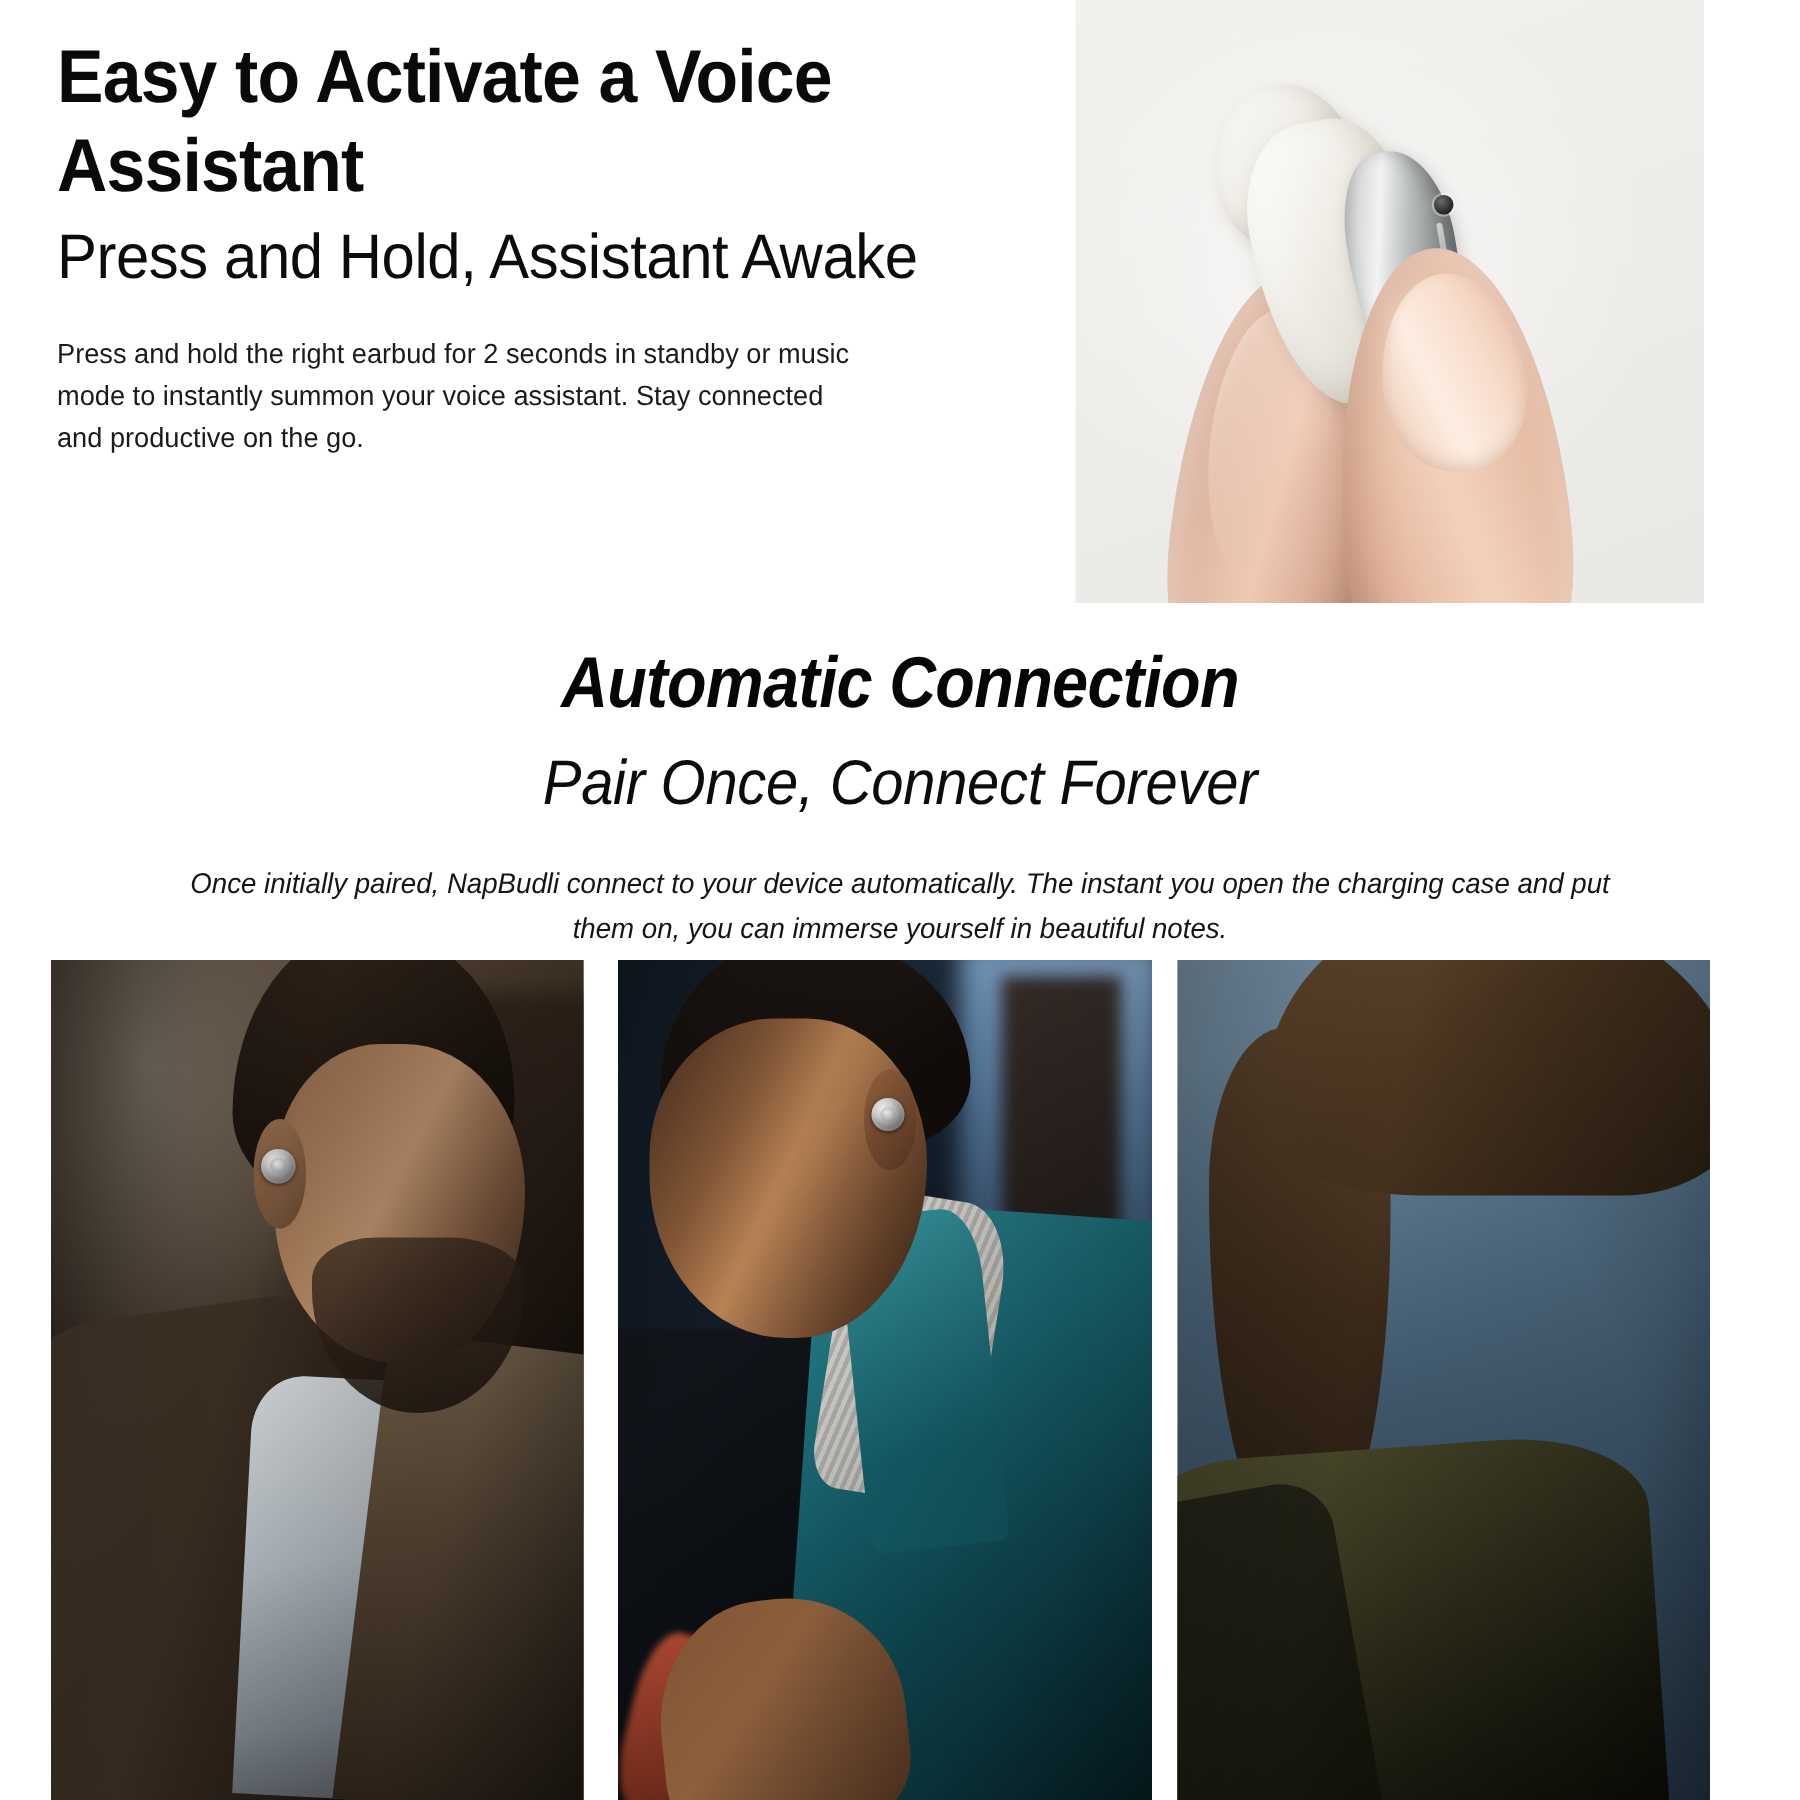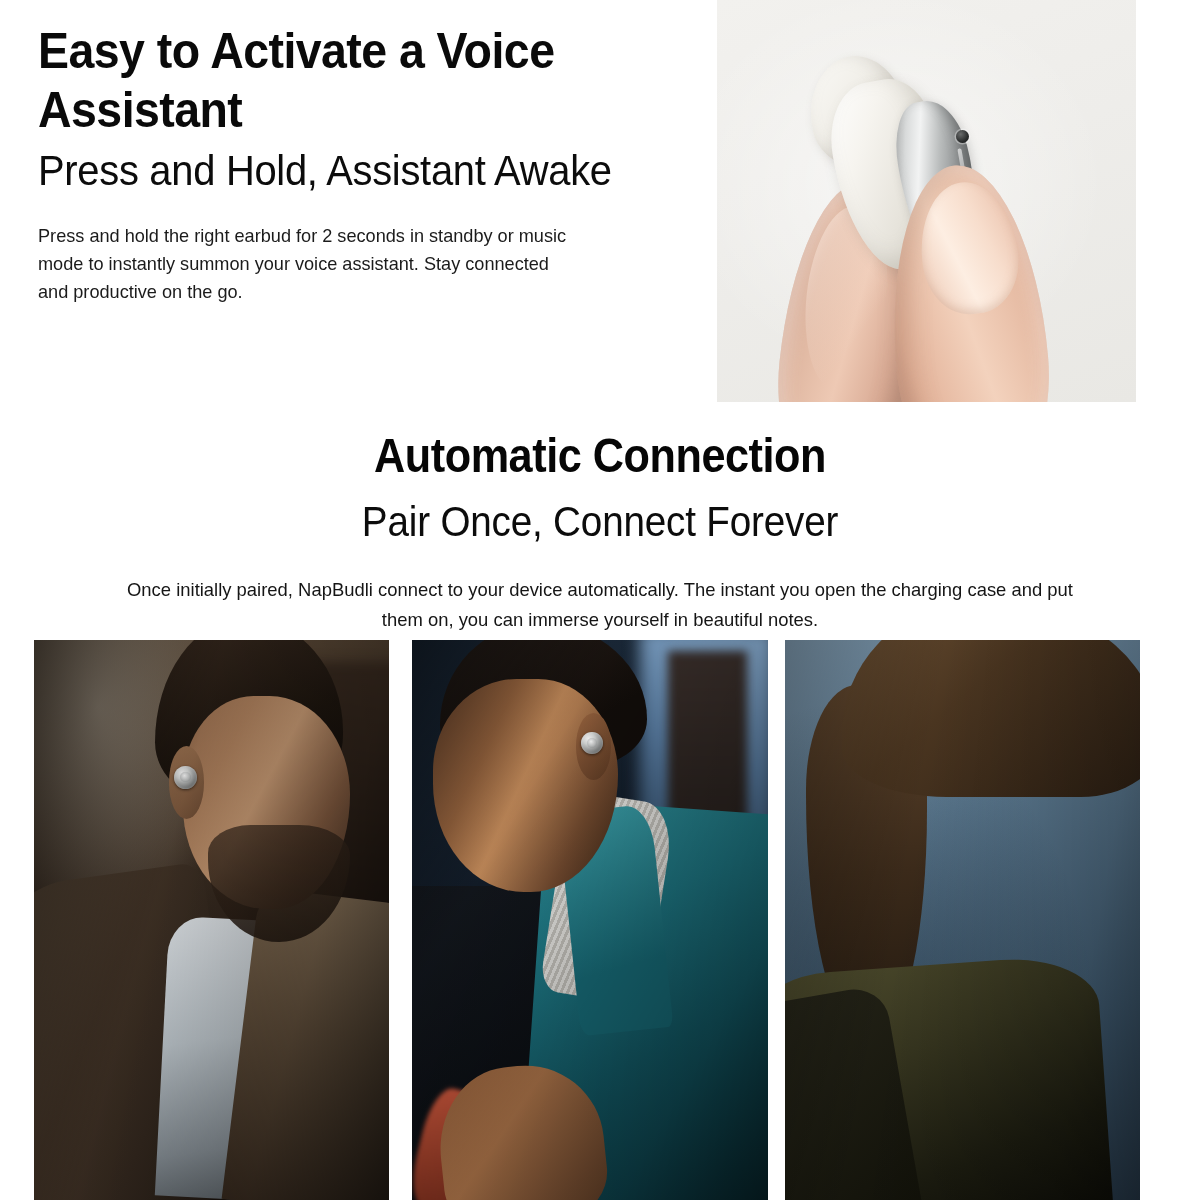--- a/index.html
+++ b/index.html
@@ -116,21 +116,21 @@
     background: radial-gradient(circle at 35% 32%, #6a6c6c 0%, #2b2d2d 60%, #141515 100%);
     box-shadow: 0 0 0 1.5px rgba(255,255,255,.35);
   }
   .bud-seam {
     position:absolute; left:246px; top:148px; width:4px; height:66px;
     background: linear-gradient(180deg,rgba(255,255,255,.6),rgba(255,255,255,.05));
     transform: rotate(-10deg); border-radius:2px;
   }
 
   
-  .sec2 { position:absolute; left:0; top:430px; width:1200px; text-align:center; }
+  .sec2 { position:absolute; left:0; top:430px; width:1200px; text-align:center;font-style:italic; }
   .h3 {
     font-size: 48px; font-weight: 700; line-height: 1.1;
     letter-spacing:-0.5px; color:#060606;
     transform: scaleX(0.9); 
   }
   .h4 {
     font-size: 42px; font-weight: 400; line-height: 1.2;
     letter-spacing:-0.2px; color:#0c0c0c; margin-top: 14px;
     transform: scaleX(0.92);
   }

